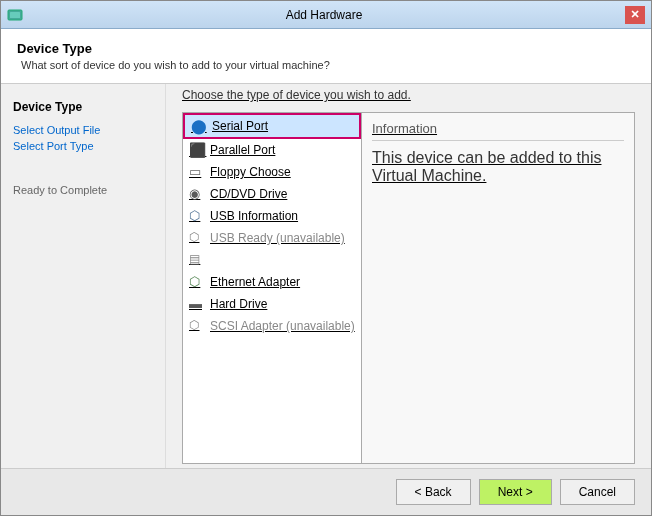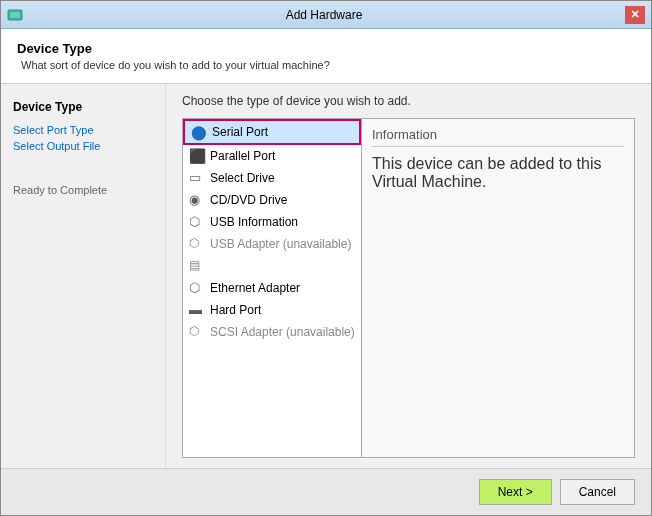--- a/index.html
+++ b/index.html
@@ -95,23 +95,24 @@
     }
     .sidebar-item.active {
       color: #0066cc;
     }
     .sidebar-item.inactive {
       color: #666;
       margin-top: 28px;
     }
     .content-area {
       flex: 1;
-      padding: 10px 16px;
+      padding: 4px 16px;
       display: flex;
       flex-direction: column;
+      text-decoration: underline;
     }
     .content-label {
       font-size: 12px;
       margin-bottom: 10px;
       color: #333;
     }
     .device-panel {
       display: flex;
       flex: 1;
       gap: 0;
@@ -211,22 +212,22 @@
 
   <div class="header-section">
     <div class="header-title">Device Type</div>
     <div class="header-subtitle">What sort of device do you wish to add to your virtual machine?</div>
   </div>
 
   <div class="main-content">
 
     <div class="sidebar">
       <div class="sidebar-title">Device Type</div>
+      <div class="sidebar-item active">Select Output File</div>
       <div class="sidebar-item active">Select Port Type</div>
-      <div class="sidebar-item active">Select Output File</div>
       <div class="sidebar-item inactive">Ready to Complete</div>
     </div>
 
     <div class="content-area">
       <div class="content-label">Choose the type of device you wish to add.</div>
       <div class="device-panel">
 
         <div class="device-list-container">
 
           <div class="device-item selected">
@@ -234,64 +235,65 @@
             <span>Serial Port</span>
           </div>
 
           <div class="device-item">
             <span class="device-icon icon-parallel">⬛</span>
             <span>Parallel Port</span>
           </div>
 
           <div class="device-item">
             <span class="device-icon icon-floppy">▭</span>
-            <span>Select Drive</span>
+            <span>Floppy Choose</span>
           </div>
 
           <div class="device-item">
             <span class="device-icon icon-cdrom">◉</span>
             <span>CD/DVD Drive</span>
           </div>
 
           <div class="device-item">
             <span class="device-icon icon-usb">⬡</span>
             <span>USB Information</span>
           </div>
 
           <div class="device-item unavailable">
             <span class="device-icon">⬡</span>
-            <span>USB Adapter (unavailable)</span>
+            <span>USB Ready (unavailable)</span>
           </div>
 
           <div class="device-item unavailable">
             <span class="device-icon">▤</span>
           </div>
 
           <div class="device-item">
             <span class="device-icon icon-ethernet">⬡</span>
             <span>Ethernet Adapter</span>
           </div>
 
           <div class="device-item">
             <span class="device-icon icon-harddisk">▬</span>
-            <span>Hard Port</span>
+            <span>Hard Drive</span>
           </div>
 
           <div class="device-item unavailable">
             <span class="device-icon">⬡</span>
             <span>SCSI Adapter (unavailable)</span>
           </div>
 
         </div>
 
         <div class="info-panel">
           <div class="info-panel-title">Information</div>
           <div class="info-panel-text">This device can be added to this Virtual Machine.</div>
         </div>
       </div>
     </div>
   </div>
 
   <div class="footer">
+    <button class="footer-btn">&lt; Back</button>
     <button class="footer-btn primary">Next &gt;</button>
     <button class="footer-btn">Cancel</button>
   </div>
 </div>
 
 </body></html>

